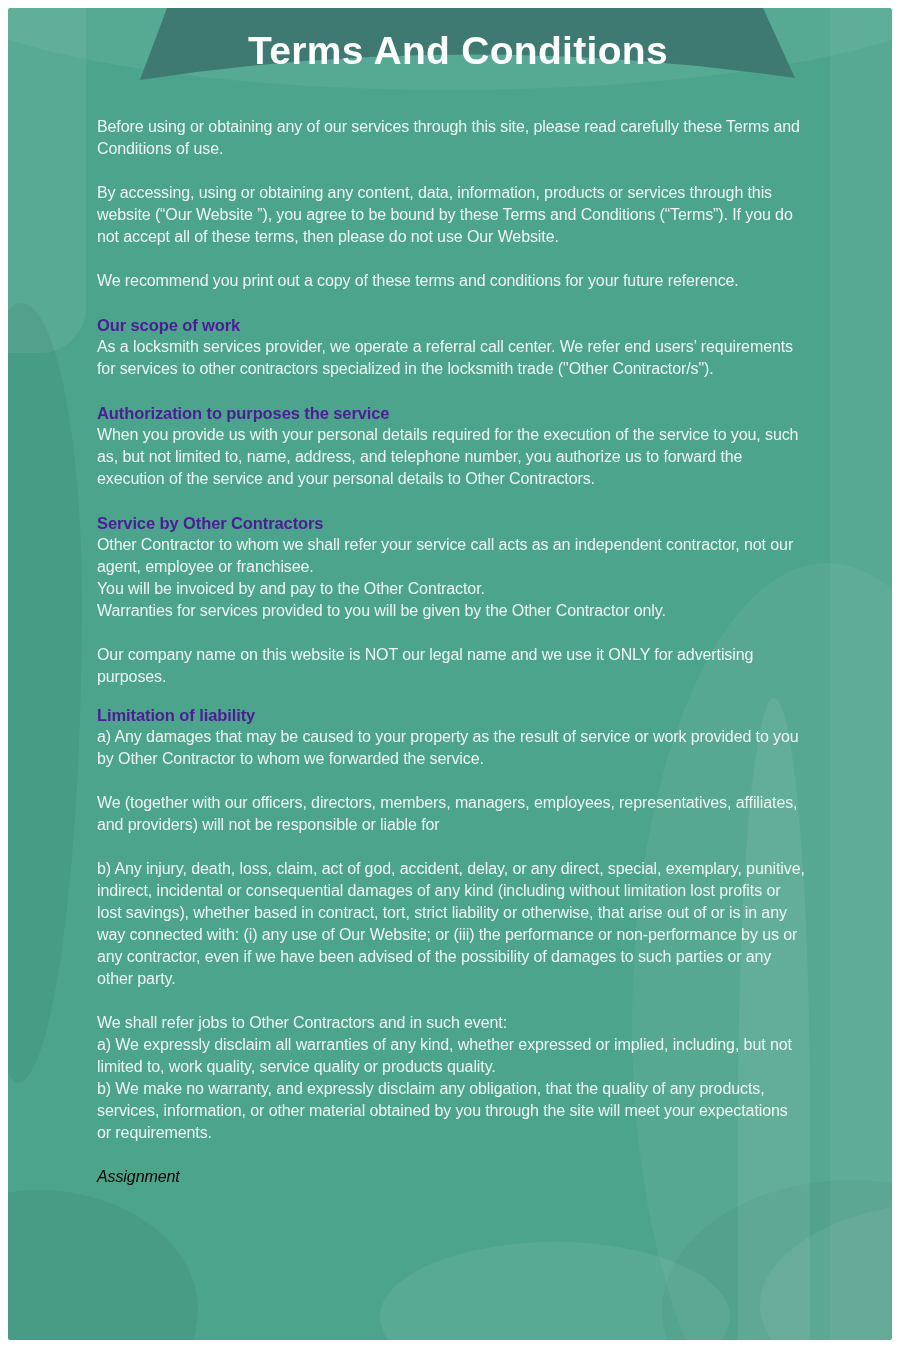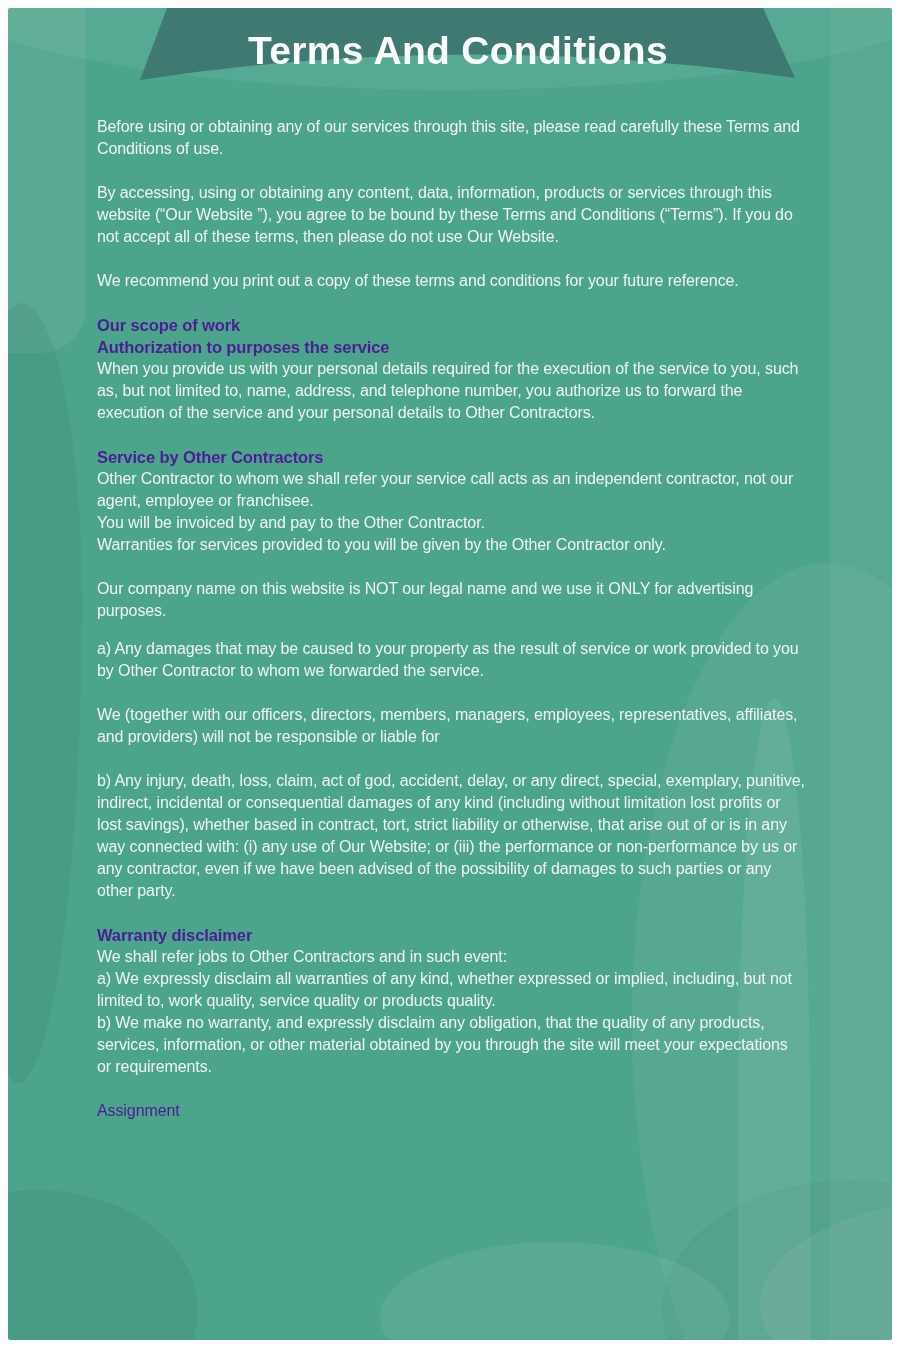--- a/index.html
+++ b/index.html
@@ -114,21 +114,22 @@
     font-size: 16.5px;
     font-weight: 700;
     line-height: 22px;
     color: #4c1d95;
   }
   .content h3.h-plain {
     margin: 0;
     font-size: 16px;
     font-weight: 400;
     line-height: 22px;
-    color: #4c1d95;
+    color: #000000;
+    font-style: italic;
   }
 </style>
 </head>
 <body>
 
 <div class="page">
   <div class="card">
 
     <div class="deco deco-under-ribbon"></div>
     <div class="deco deco-top-left-band"></div>
@@ -144,31 +145,32 @@
     <svg class="ribbon" viewBox="0 0 884 85" preserveAspectRatio="none">
       <path d="M159,0 L755,0 L787,70 Q459,22 132,72 Z" fill="#3e7a72"></path>
     </svg>
     <h1 class="title">Terms And Conditions</h1>
 
     <div class="content">
         <p class="p">Before using or obtaining any of our services through this site, please read carefully these Terms and Conditions of use.</p>
         <p class="p">By accessing, using or obtaining any content, data, information, products or services through this website (“Our Website ”), you agree to be bound by these Terms and Conditions (“Terms”). If you do not accept all of these terms, then please do not use Our Website.</p>
         <p class="p">We recommend you print out a copy of these terms and conditions for your future reference.</p>
         <h3 class="h">Our scope of work</h3>
+        <p class="p">As a locksmith services provider, we operate a referral call center. We refer end users’ requirements for services to other contractors specialized in the locksmith trade ("Other Contractor/s").</p>
         <h3 class="h">Authorization to purposes the service</h3>
         <p class="p">When you provide us with your personal details required for the execution of the service to you, such as, but not limited to, name, address, and telephone number, you authorize us to forward the execution of the service and your personal details to Other Contractors.</p>
         <h3 class="h">Service by Other Contractors</h3>
         <p class="p">Other Contractor to whom we shall refer your service call acts as an independent contractor, not our agent, employee or franchisee.
 You will be invoiced by and pay to the Other Contractor.
 Warranties for services provided to you will be given by the Other Contractor only.</p>
         <p class="p tight">Our company name on this website is NOT our legal name and we use it ONLY for advertising purposes.</p>
+        <h3 class="h">Limitation of liability</h3>
         <p class="p">a) Any damages that may be caused to your property as the result of service or work provided to you by Other Contractor to whom we forwarded the service.</p>
         <p class="p">We (together with our officers, directors, members, managers, employees, representatives, affiliates, and providers) will not be responsible or liable for</p>
         <p class="p">b) Any injury, death, loss, claim, act of god, accident, delay, or any direct, special, exemplary, punitive, indirect, incidental or consequential damages of any kind (including without limitation lost profits or lost savings), whether based in contract, tort, strict liability or otherwise, that arise out of or is in any way connected with: (i) any use of Our Website; or (iii) the performance or non-performance by us or any contractor, even if we have been advised of the possibility of damages to such parties or any other party.</p>
-        <h3 class="h">Warranty disclaimer</h3>
         <p class="p">We shall refer jobs to Other Contractors and in such event:
 a) We expressly disclaim all warranties of any kind, whether expressed or implied, including, but not limited to, work quality, service quality or products quality.
 b) We make no warranty, and expressly disclaim any obligation, that the quality of any products, services, information, or other material obtained by you through the site will meet your expectations or requirements.</p>
         <h3 class="h-plain">Assignment</h3>
       </div>
 
   </div>
 </div>
 
 </body></html>

